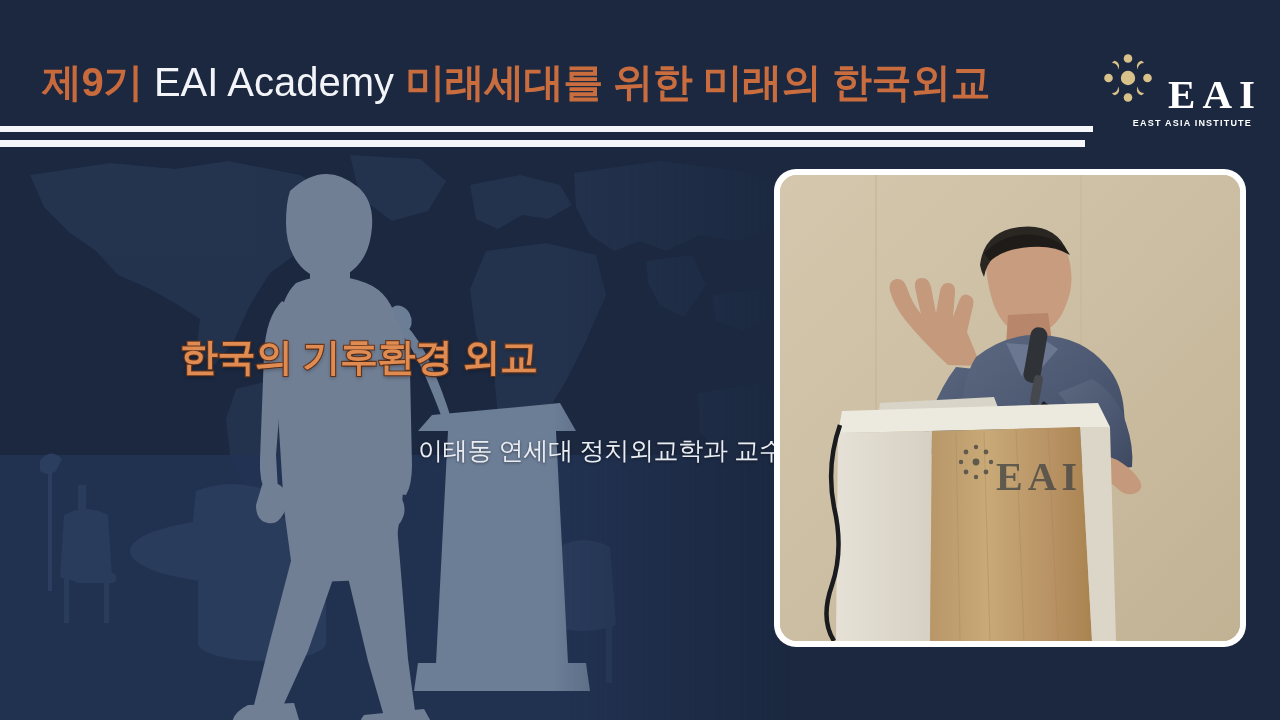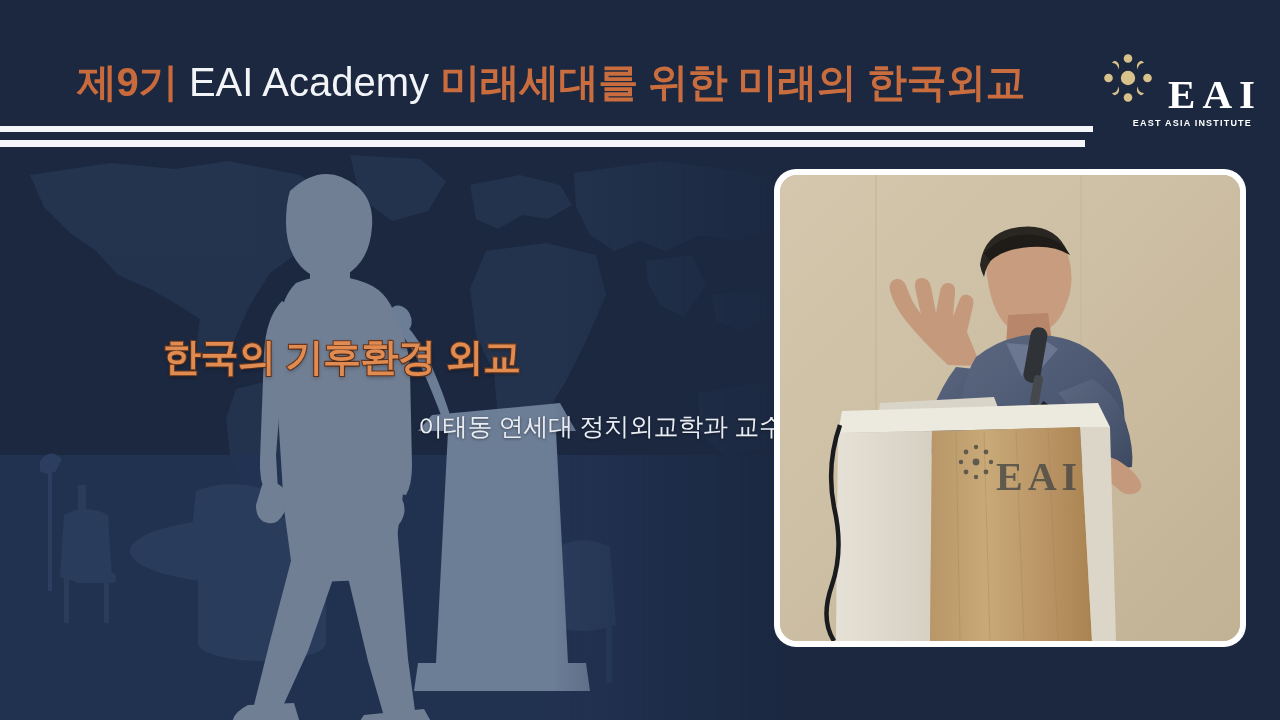--- a/index.html
+++ b/index.html
@@ -34,21 +34,20 @@
   }
   .title-line {
     position: absolute;
     left: 42px;
     top: 62px;
     white-space: nowrap;
     font-size: 40px;
     font-weight: 700;
     letter-spacing: -0.5px;
     line-height: 1;
-    margin-left: 35px;
   }
   .t-orange { color: #c86a3c; font-weight: 700; }
   .t-white  { color: #f2f4f8; font-weight: 400; letter-spacing: 0px; }
   .t-orange2 { color: #c96d3f; font-weight: 700; }
 
   .rule {
     position: absolute;
     background: #f4f6f9;
     left: 0;
   }
@@ -88,35 +87,35 @@
     font-weight: 700;
     letter-spacing: 1.2px;
     display: block;
     margin-top: 4px;
     margin-right: 10px;
   }
 
   
   .lecture-title {
     position: absolute;
-    left: 163px;
+    left: 180px;
     top: 332px;
     font-size: 38px;
     font-weight: 700;
     color: #e08b52;
     letter-spacing: -0.5px;
     white-space: nowrap;
     -webkit-text-stroke: 2.2px #6b3a20;
     paint-order: stroke fill;
     text-shadow: 0 2px 4px rgba(0,0,0,0.35);
   }
   .speaker {
     position: absolute;
     left: 418px;
-    top: 410px;
+    top: 434px;
     font-size: 25px;
     color: #e9edf3;
     font-weight: 400;
     letter-spacing: -0.3px;
     white-space: nowrap;
     text-shadow: 0 1px 3px rgba(0,0,0,0.45);
   }
 
   
   .photo-frame {

